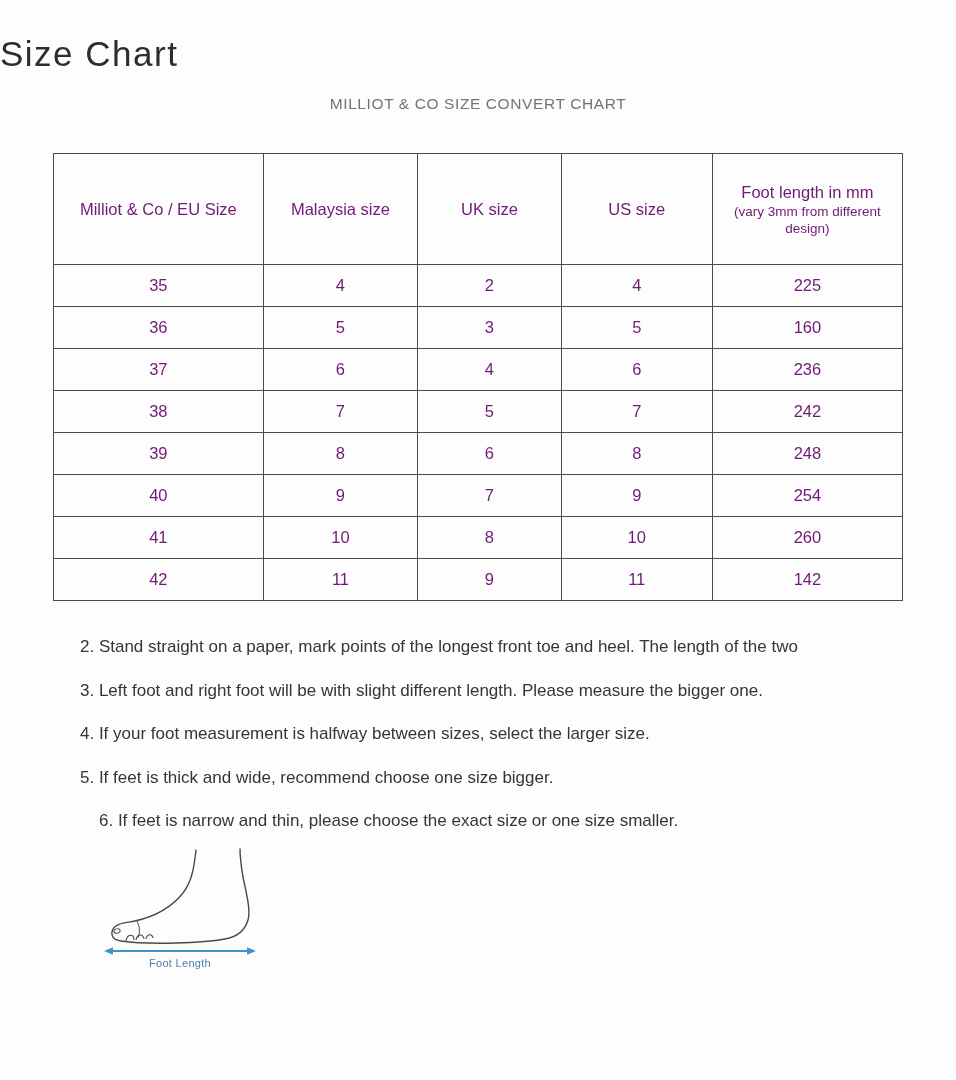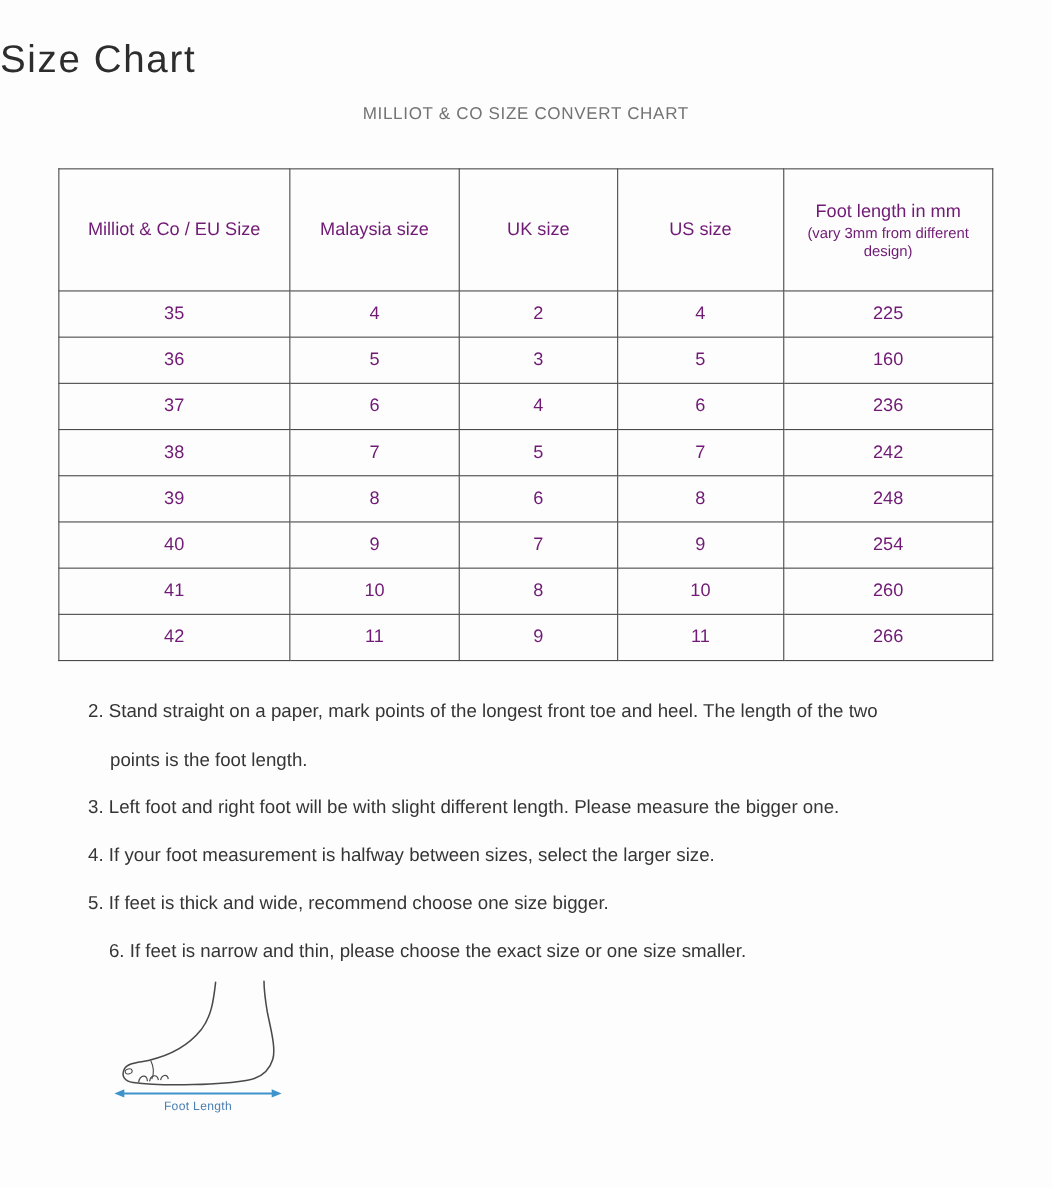--- a/index.html
+++ b/index.html
@@ -144,28 +144,27 @@
         <td>10</td>
         <td>8</td>
         <td>10</td>
         <td>260</td>
       </tr>
       <tr>
         <td>42</td>
         <td>11</td>
         <td>9</td>
         <td>11</td>
-        <td>266</td>
+        <td>142</td>
       </tr>
     </tbody>
 </table>
 
 <div class="notes">
   <div class="note-line">2. Stand straight on a paper, mark points of the longest front toe and heel. The length of the two</div>
-  <div class="note-line continuation">points is the foot length.</div>
   <div class="note-line">3. Left foot and right foot will be with slight different length. Please measure the bigger one.</div>
   <div class="note-line">4. If your foot measurement is halfway between sizes, select the larger size.</div>
   <div class="note-line">5. If feet is thick and wide, recommend choose one size bigger.</div>
   <div class="note-line">6. If feet is narrow and thin, please choose the exact size or one size smaller.</div>
 </div>
 
 <div class="foot-figure">
   <svg viewBox="0 0 152 112" width="152" height="112">
 
     <path d="M 92 6

